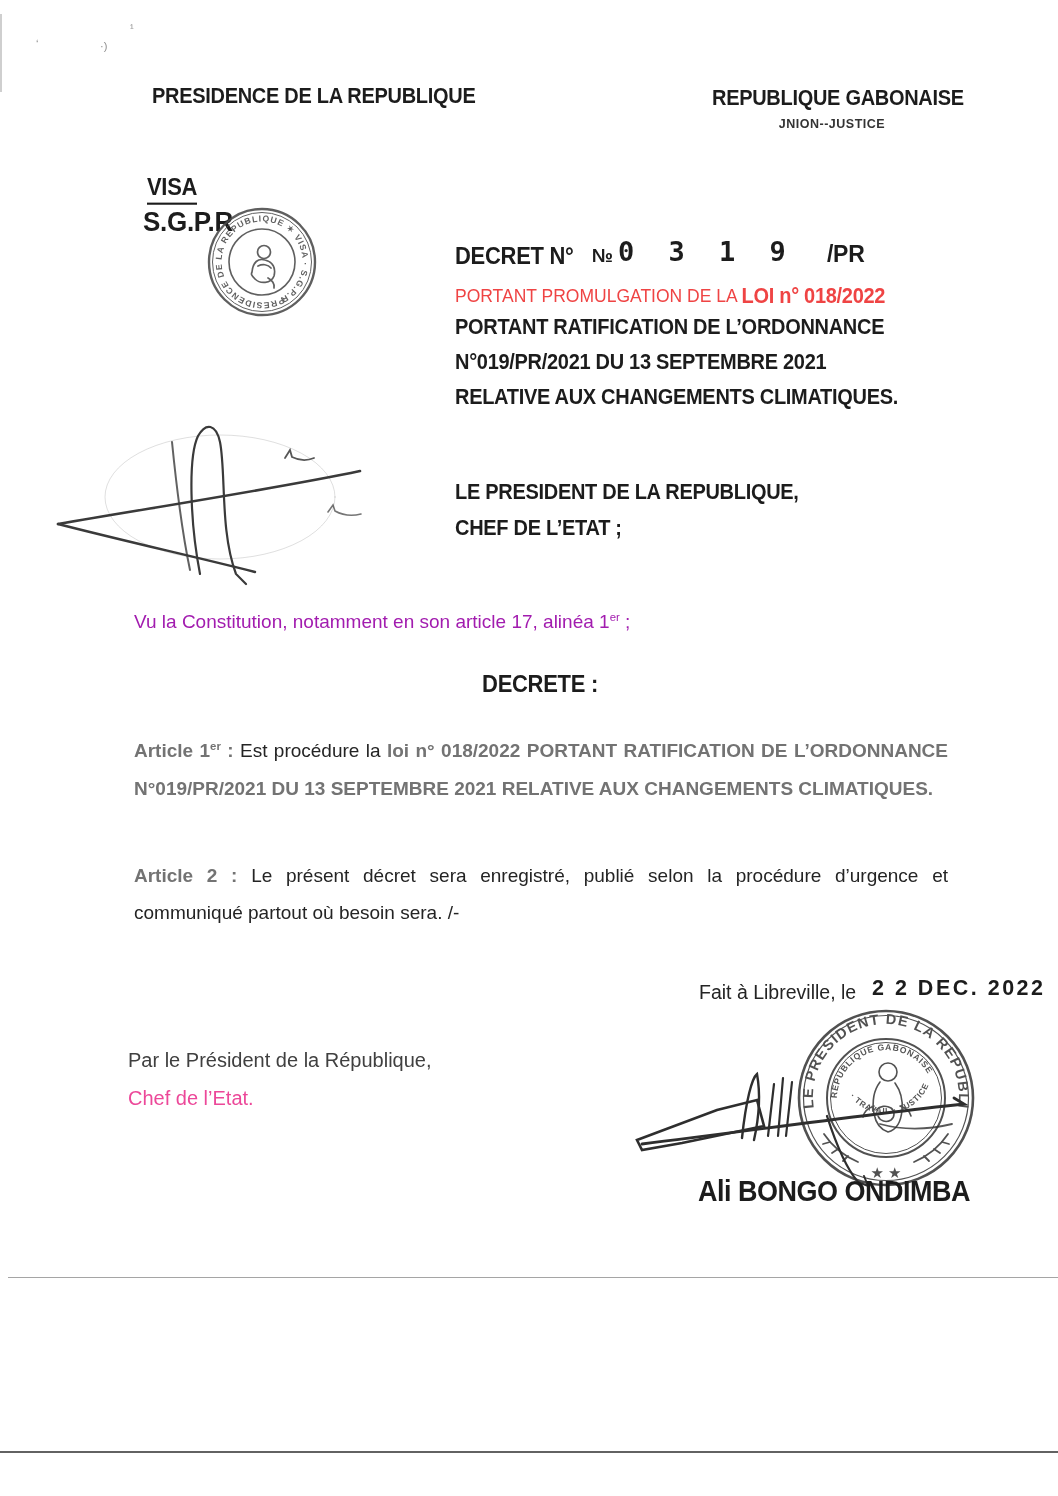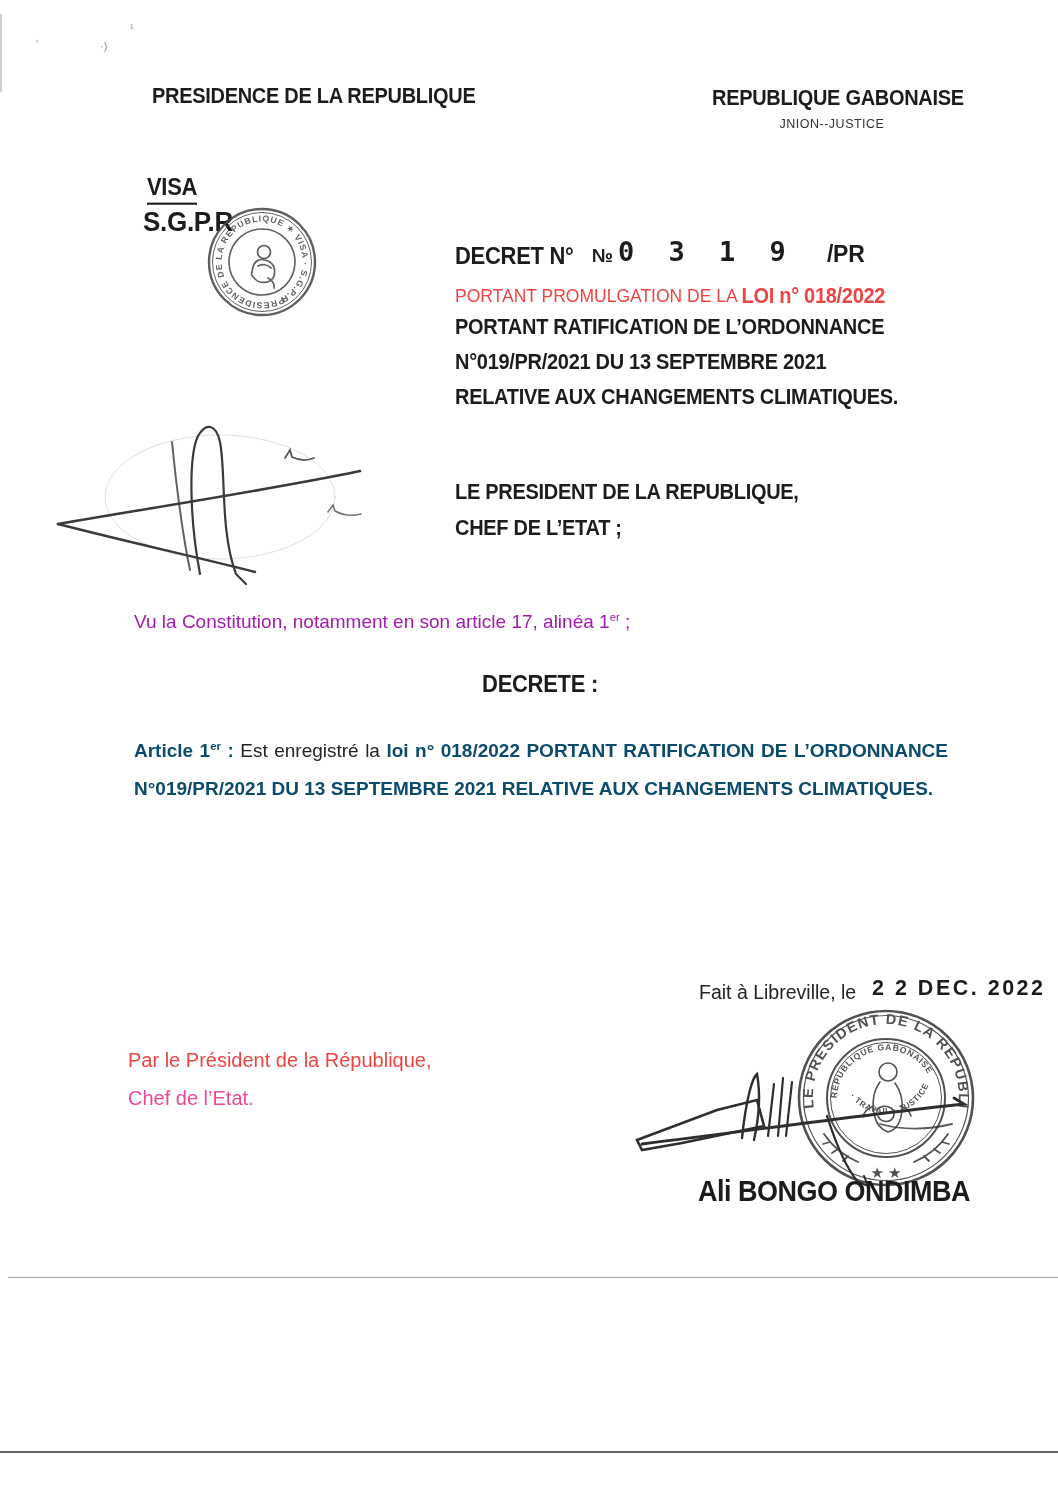--- a/index.html
+++ b/index.html
@@ -6,48 +6,48 @@
   .page{
     position:relative;width:1058px;height:1496px;background:#ffffff;
     font-family:"Liberation Sans",sans-serif;color:#1c1c1c;overflow:hidden;
     margin:0 auto;
   }
   .abs{position:absolute;}
   .stencil{font-weight:700;letter-spacing:-0.3px;transform:scaleY(1.06);transform-origin:left top;}
   
   .hdr-left{left:152px;top:84px;font-size:20px;}
   .hdr-right{left:712px;top:86px;font-size:20px;}
-  .motto{left:712px;top:117px;width:240px;font-size:12.5px;font-weight:400;color:#333;display:flex;justify-content:center;letter-spacing:0.5px;}
+  .motto{left:712px;top:117px;width:240px;font-size:12.5px;font-weight:700;color:#333;display:flex;justify-content:center;letter-spacing:0.5px;}
   
   .visa-label{left:147px;top:174px;font-size:22px;border-bottom:2.5px solid #1c1c1c;padding-bottom:1px;}
   .visa-sub{left:143px;top:206px;font-size:26px;}
   
   .decret-label{left:455px;top:243px;font-size:22px;}
   .numero-mark{left:592px;top:245px;font-size:19px;font-weight:700;}
   .numero-digits{left:618px;top:236px;font-size:27px;font-weight:700;letter-spacing:9px;font-family:"DejaVu Sans Mono","Liberation Mono",monospace;text-align:center;}
   .pr-suffix{left:827px;top:240px;font-size:23px;}
   .subj1{left:455px;top:284px;font-size:17.5px;color:#ef4444;white-space:nowrap;}
   .subj1 b{font-size:20px;letter-spacing:-0.3px;}
   .subj2{left:455px;top:315px;font-size:20px;white-space:nowrap;}
   .subj3{left:455px;top:350px;font-size:20px;white-space:nowrap;}
   .subj4{left:455px;top:385px;font-size:20px;white-space:nowrap;}
   .issuer1{left:455px;top:480px;font-size:20px;}
   .issuer2{left:455px;top:516px;font-size:20px;}
   
   .visa-clause{left:134px;top:611px;font-size:19px;color:#a21caf;}
   sup{font-size:0.6em;}
   .decrete{left:0;top:671px;width:1080px;text-align:center;font-size:22px;}
   .para{left:134px;width:814px;font-size:19px;line-height:38px;text-align:justify;color:#242424;}
-  .para b{color:#0c4a6e;}
+  .para b{color:#737373;}
   .art1{top:727px;}
   .art2{top:857px;line-height:37px;}
   
   .fait{left:699px;top:981px;font-size:19.5px;color:#242424;white-space:nowrap;text-align:center;}
   .datestamp{left:872px;top:975px;font-size:21.5px;font-weight:700;letter-spacing:2.5px;white-space:nowrap;}
-  .by1{left:128px;top:1049px;font-size:20px;color:#ef4444;text-align:center;}
+  .by1{left:128px;top:1049px;font-size:20px;color:#404040;text-align:center;}
   .by2{left:128px;top:1087px;font-size:20px;color:#ec4899;}
   .signer{left:698px;top:1176px;font-size:27px;letter-spacing:-0.5px;z-index:6;}
   
   .rule1{left:8px;top:1277px;width:1050px;height:0;border-top:1.5px solid #8f8f8f;opacity:.8;}
   .rule2{left:0;top:1451px;width:1058px;height:0;border-top:2.5px solid #474747;opacity:.85;}
   
   .speck{color:#8f8f8f;font-size:11px;}
   .edge-sliver{left:0;top:14px;width:2px;height:78px;background:#cfcfcf;}
   svg{display:block;}
   .stampsvg{position:absolute;}
@@ -122,23 +122,26 @@
   <div class="abs stencil issuer1">LE PRESIDENT DE LA REPUBLIQUE,</div>
   <div class="abs stencil issuer2">CHEF DE L’ETAT ;</div>
 
   <div class="abs visa-clause">
     <span>Vu la Constitution, notamment en son article 17, alinéa 1</span><sup>er</sup><span> ;</span>
   </div>
 
   <div class="abs stencil decrete" style="transform-origin:center top;">DECRETE :</div>
 
   <div class="abs para art1">
-    <b>Article 1</b><b><sup>er</sup></b><b> : </b><span>Est enregistré la </span><b>loi n° 018/2022 PORTANT RATIFICATION DE L’ORDONNANCE N°019/PR/2021 DU 13 SEPTEMBRE 2021 RELATIVE AUX CHANGEMENTS CLIMATIQUES.</b>
-  </div>
-
+    <b>Article 1</b><b><sup>er</sup></b><b> : </b><span>Est procédure la </span><b>loi n° 018/2022 PORTANT RATIFICATION DE L’ORDONNANCE N°019/PR/2021 DU 13 SEPTEMBRE 2021 RELATIVE AUX CHANGEMENTS CLIMATIQUES.</b>
+  </div>
+
+  <div class="abs para art2">
+    <b>Article 2 : </b><span>Le présent décret sera enregistré, publié selon la procédure d’urgence et communiqué partout où besoin sera. /-</span>
+  </div>
 
   <div class="abs fait">Fait à Libreville, le</div>
   <div class="abs stencil datestamp">2 2 DEC. 2022</div>
 
   <svg class="stampsvg" style="left:788px;top:1006px;z-index:4;" width="196" height="196" viewBox="0 0 196 196">
     <g stroke="#3f3f3f" fill="none" opacity="0.9">
       <circle cx="98" cy="92" r="87" stroke-width="2.6"></circle>
       <circle cx="98" cy="92" r="82.5" stroke-width="1.2"></circle>
       <circle cx="98" cy="92" r="59" stroke-width="2"></circle>
       <circle cx="98" cy="92" r="55.5" stroke-width="1"></circle>

